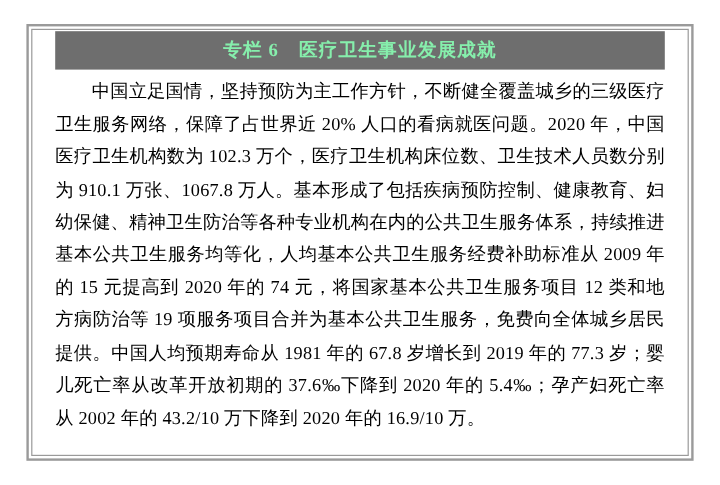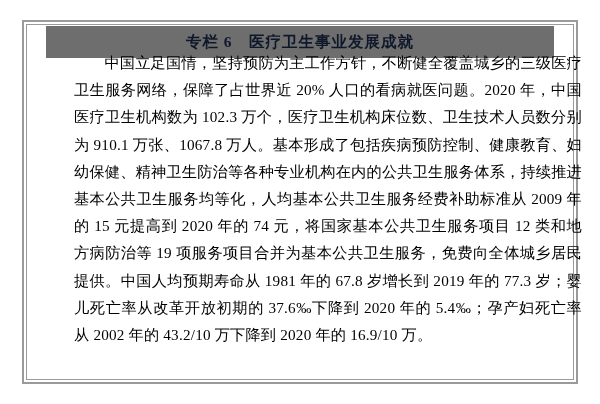--- a/index.html
+++ b/index.html
@@ -46,37 +46,36 @@
     top: 26px;
     width: 508px;
     height: 32px;
     background: #6e6e6e;
     display: flex;
     align-items: center;
     justify-content: center;
     box-sizing: border-box;
   }
   .title-text {
-    color: #0f172a;
+    color: #86efac;
     font-size: 15.5px;
     font-weight: bold;
     letter-spacing: 1px;
     font-family: "Liberation Serif", "DejaVu Serif", serif;
     white-space: pre;
   }
   
   .body-area {
     position: absolute;
     left: 46px;
-    top: 49px;
+    top: 63px;
     width: 508px;
     bottom: 40px;
     box-sizing: border-box;
     overflow: hidden;
-    margin-left: 28px;
   }
   .para {
     margin: 0;
     font-size: 15.2px;
     line-height: 27.2px;
     color: #000000;
     text-align: justify;
     text-justify: inter-ideograph;
     text-indent: 2em;
     font-family: "Liberation Serif", "DejaVu Serif", serif;

